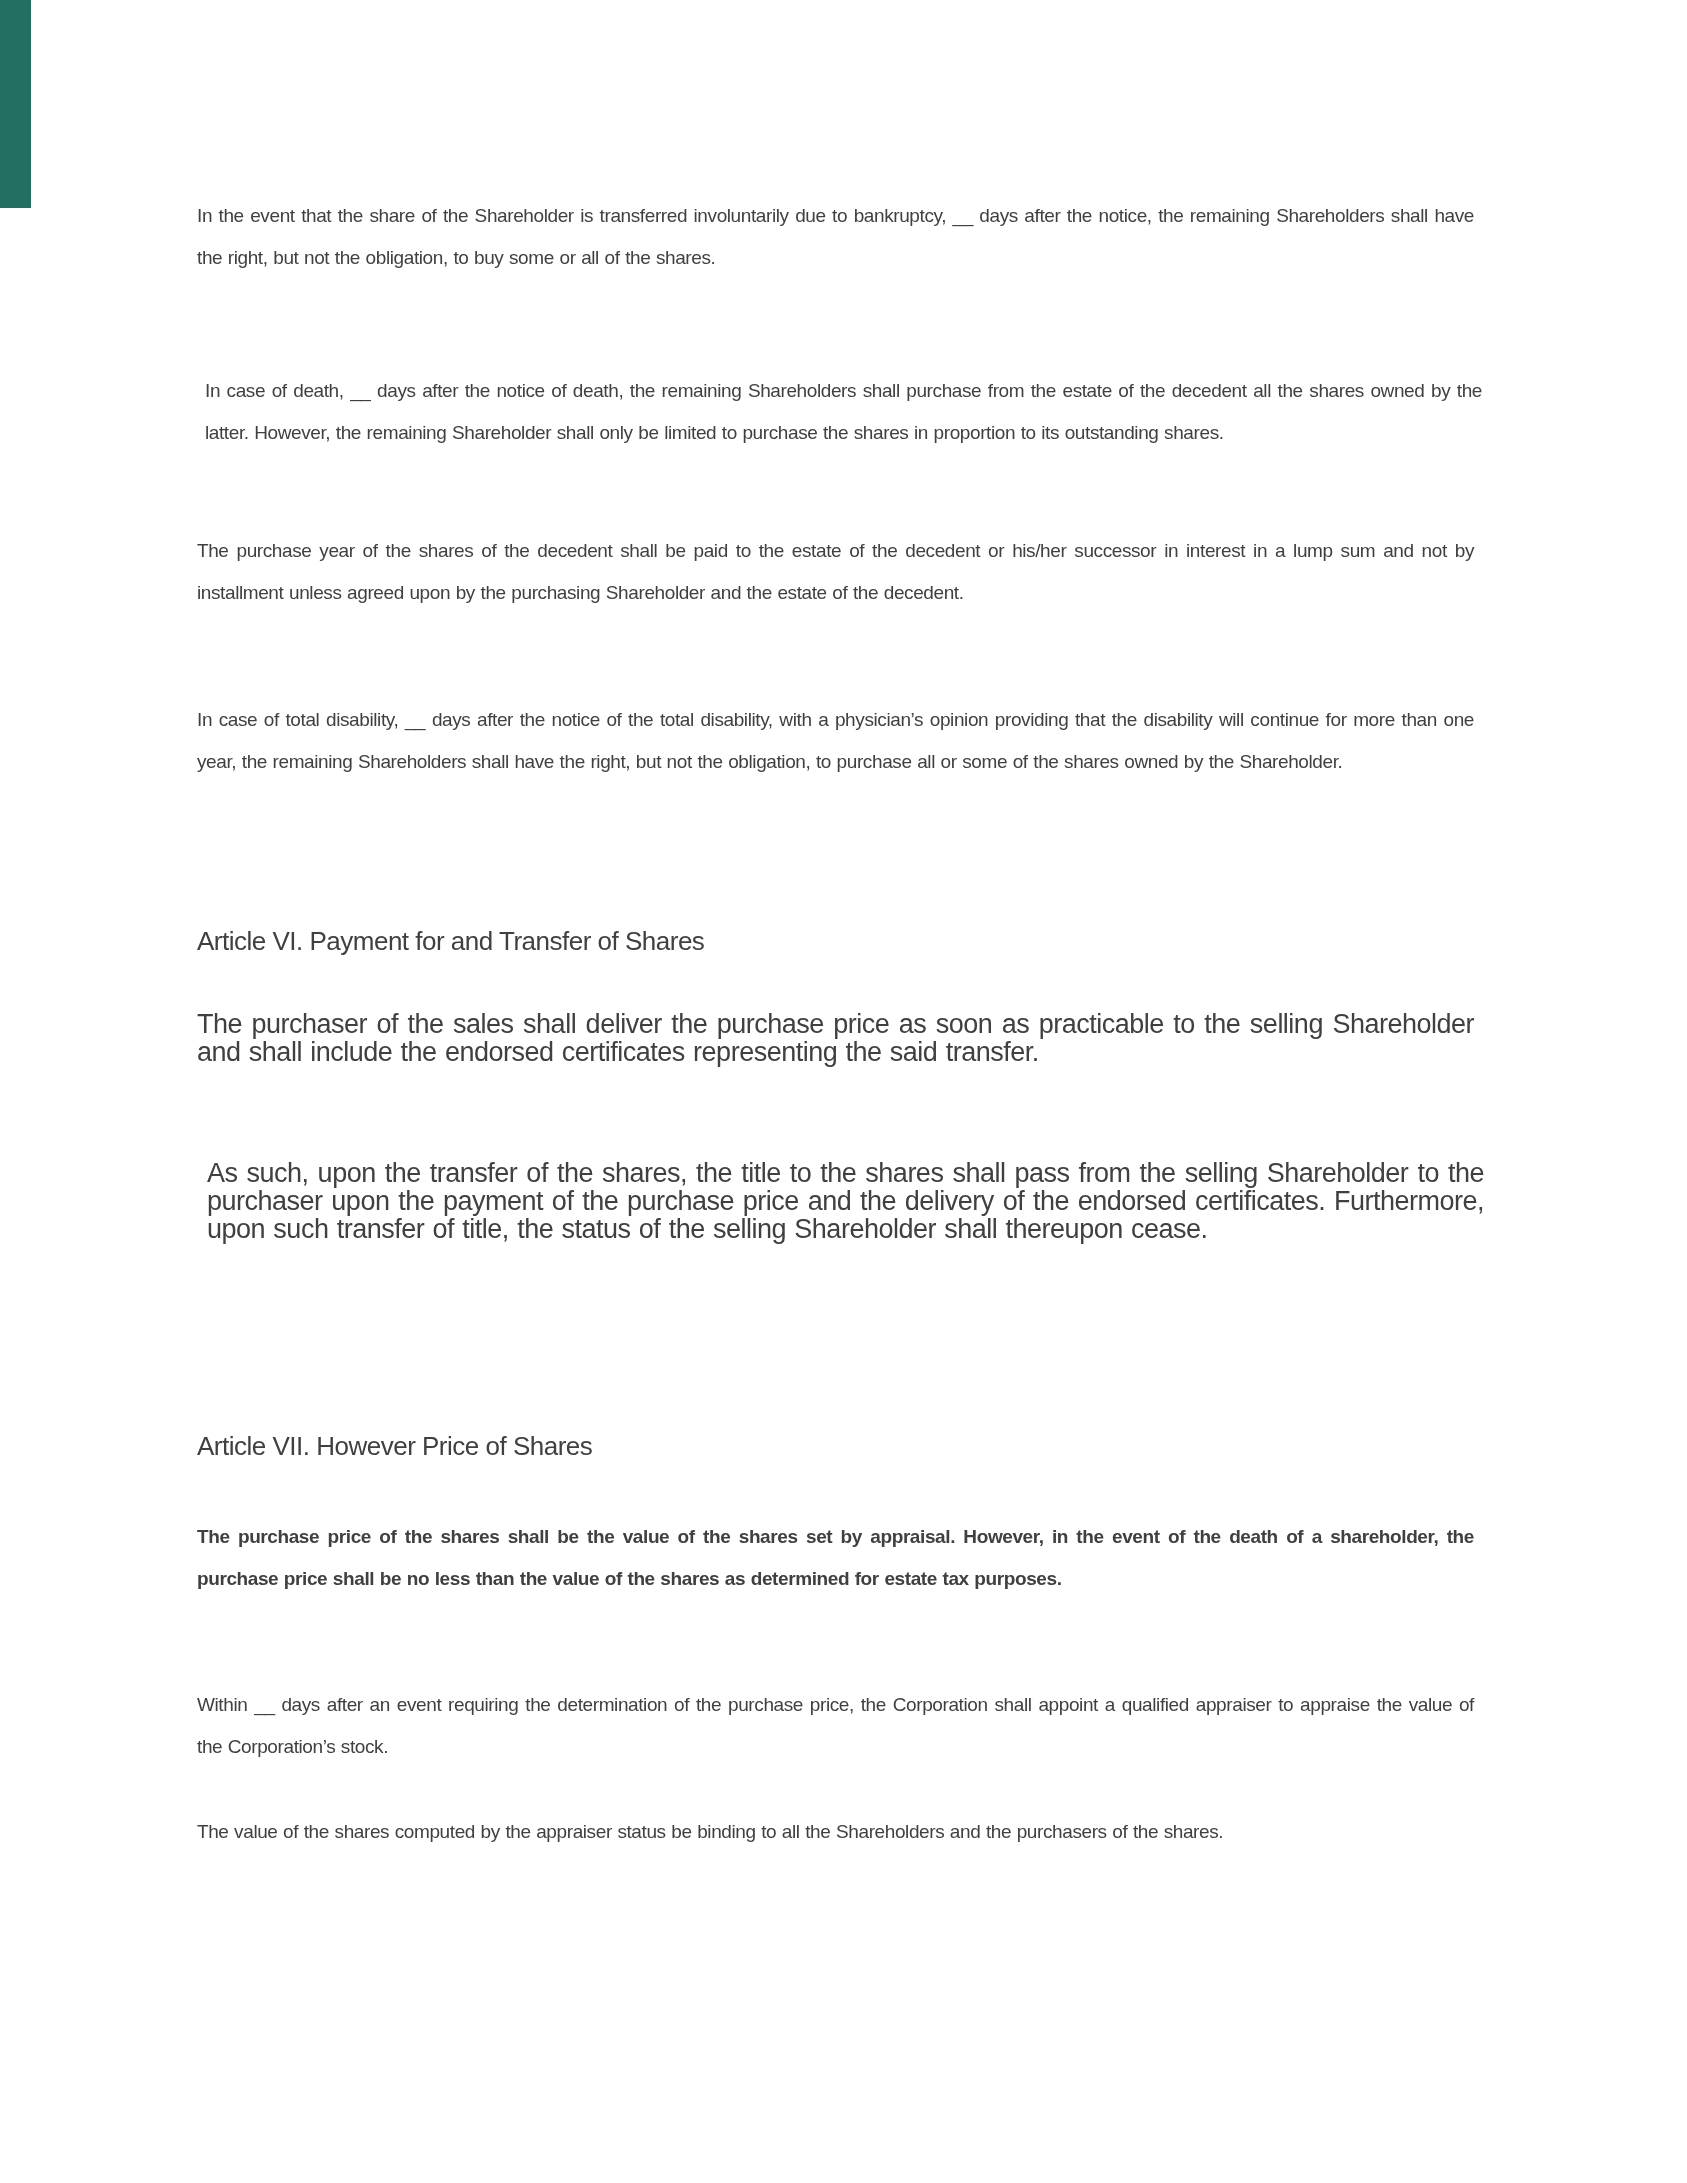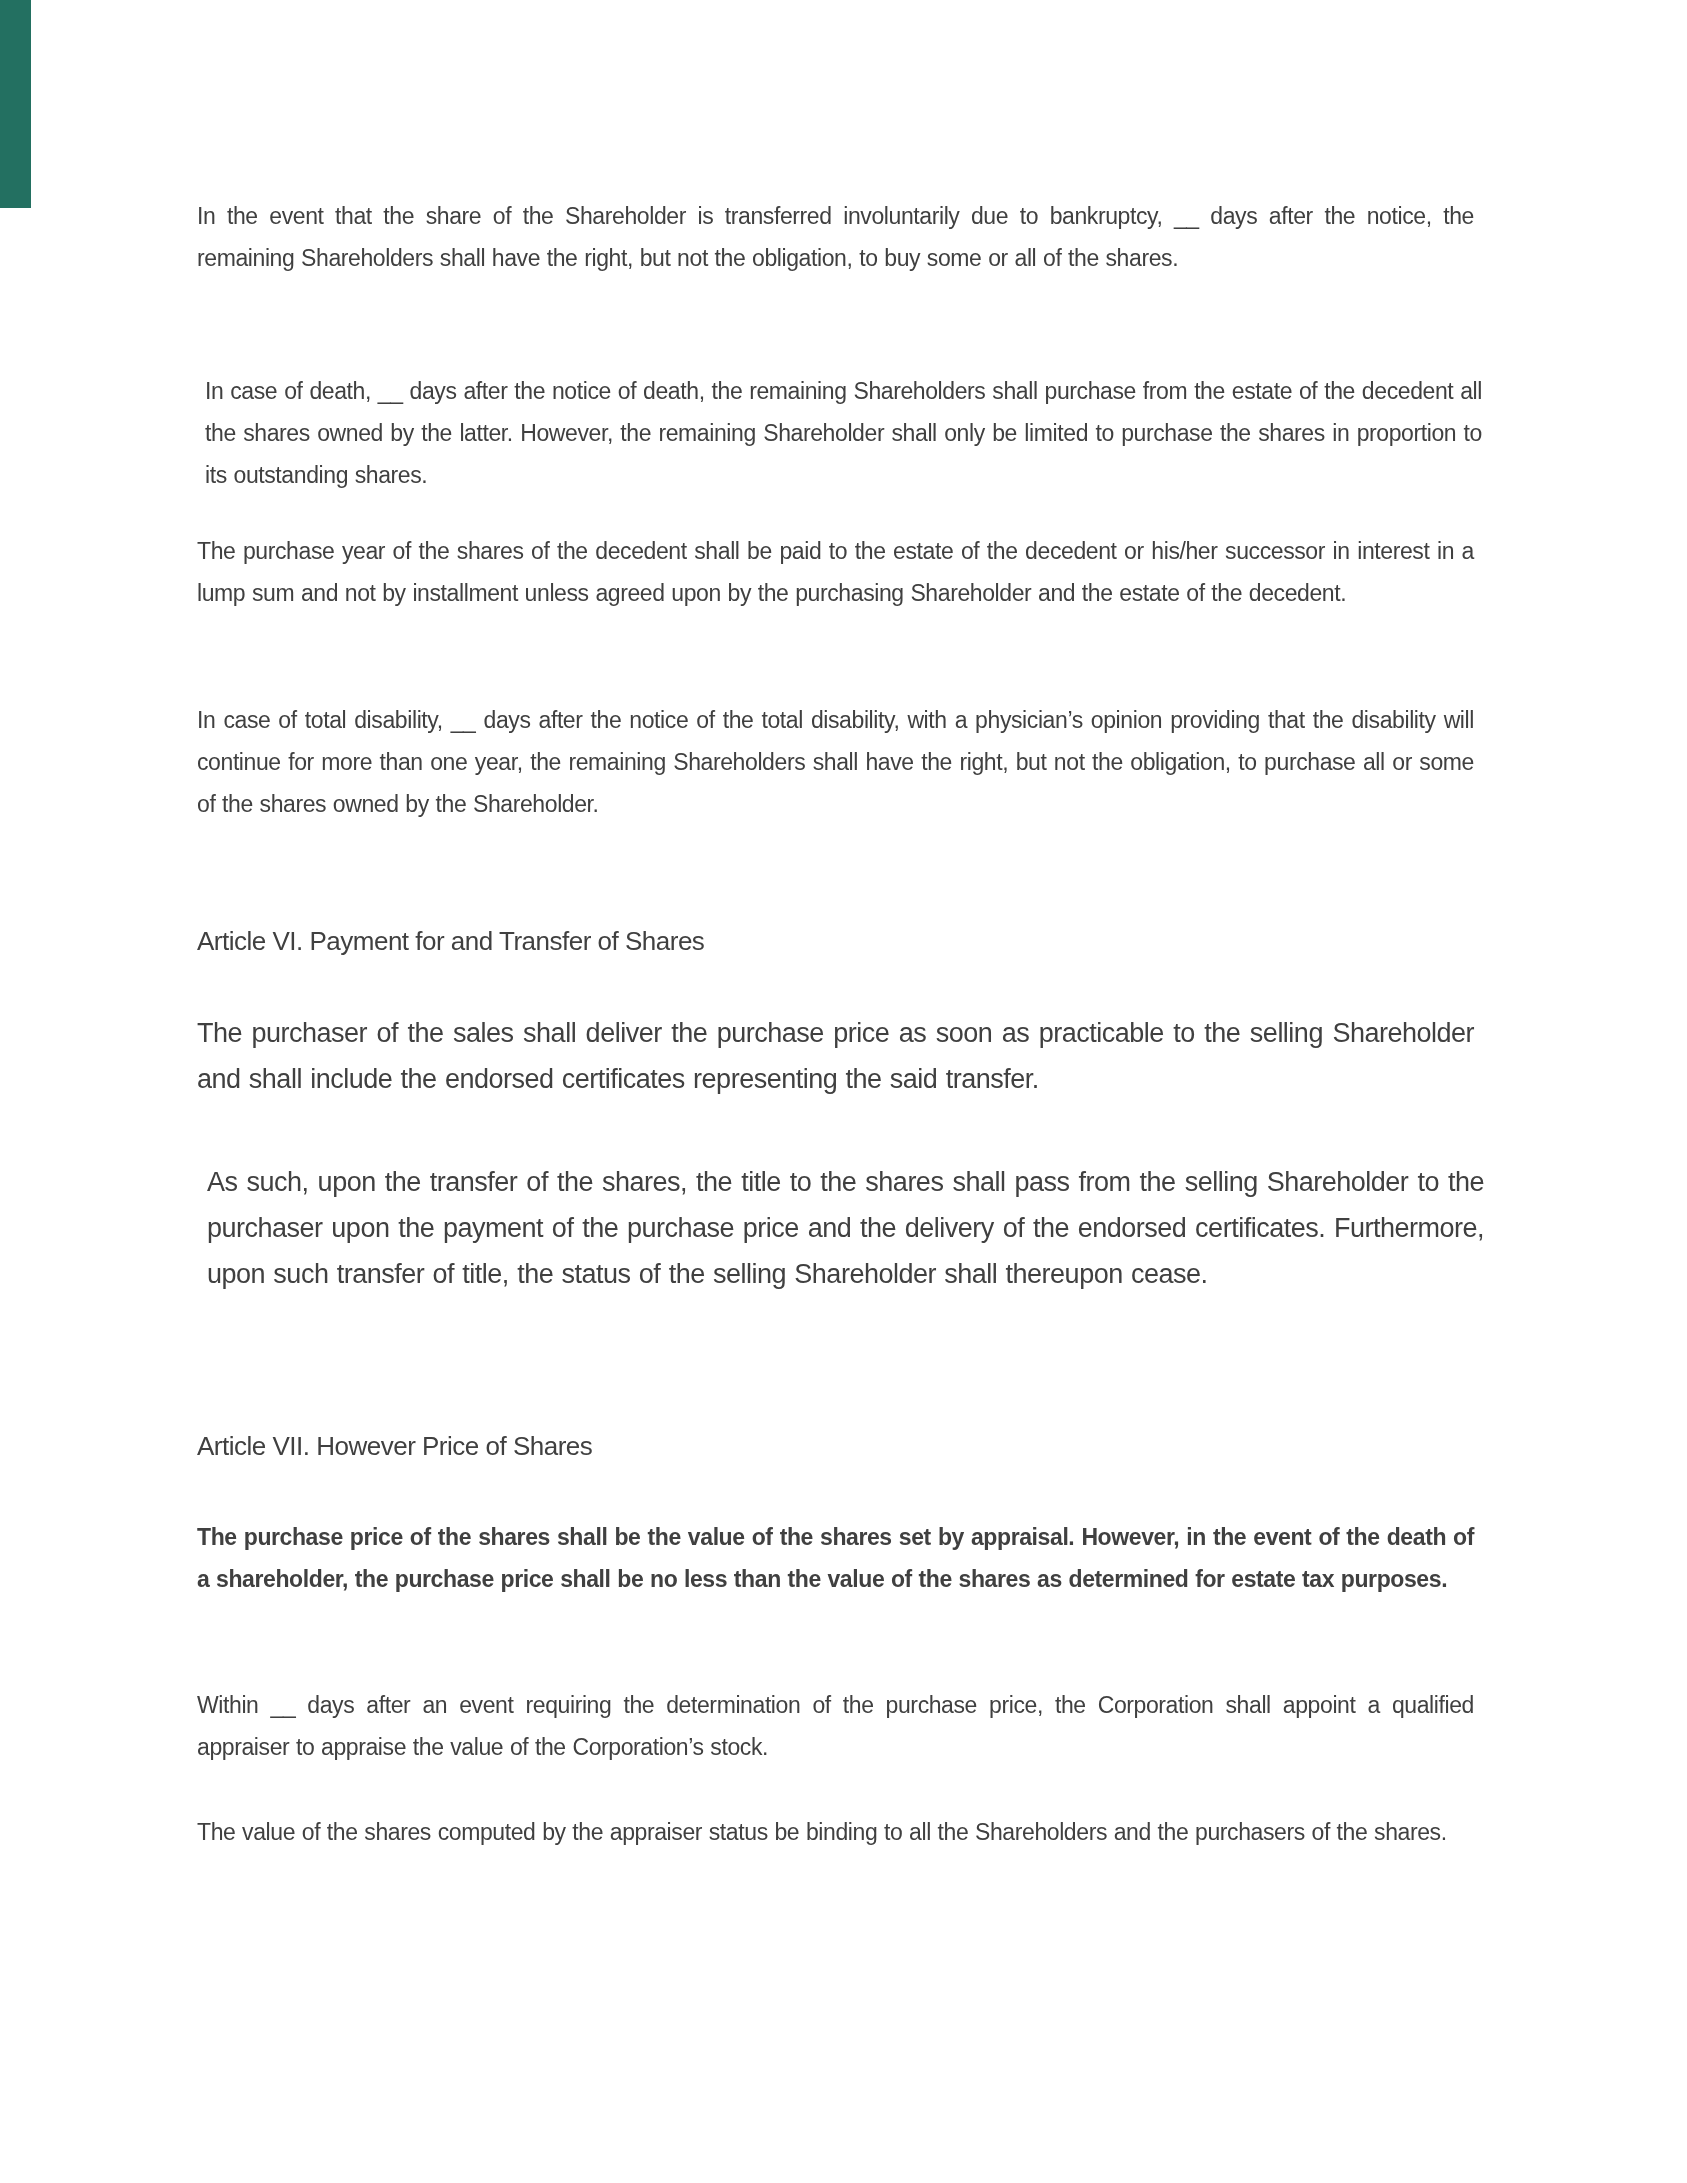--- a/index.html
+++ b/index.html
@@ -5,22 +5,22 @@
   html, body { margin: 0; padding: 0; background: #ffffff; }
   body { width: 1687px; height: 2183px; position: relative; overflow: hidden; }
   .accent-bar { position: absolute; left: 0; top: 0; width: 31px; height: 208px; background: #237061; }
   .block {
     position: absolute; left: 197px; width: 1277px;
     font-family: "Liberation Sans", sans-serif;
     color: #404040;
     text-align: justify;
     text-align-last: left;
   }
-  .body-text { font-size: 23px; line-height: 42px; letter-spacing: -0.4px; word-spacing: 0.7px; }
-  .body-large { font-size: 27px; line-height: 46px; letter-spacing: -0.5px; word-spacing: 1.3px; }
+  .body-text { font-size: 19px; line-height: 42px; letter-spacing: -0.4px; word-spacing: 0.7px; }
+  .body-large { font-size: 27px; line-height: 28px; letter-spacing: -0.5px; word-spacing: 1.3px; }
   .heading { font-size: 26px; line-height: 33px; font-weight: normal; letter-spacing: -0.5px; text-align: left; }
 </style>
 </head>
 <body>
 
 <div class="accent-bar"></div>
 
 <div>
 
   <p class="block body-text" style="top:195px; margin:0;">In the event that the share of the Shareholder is transferred involuntarily due to bankruptcy, __ days after the notice, the remaining Shareholders shall have the right, but not the obligation, to buy some or all of the shares.</p>

